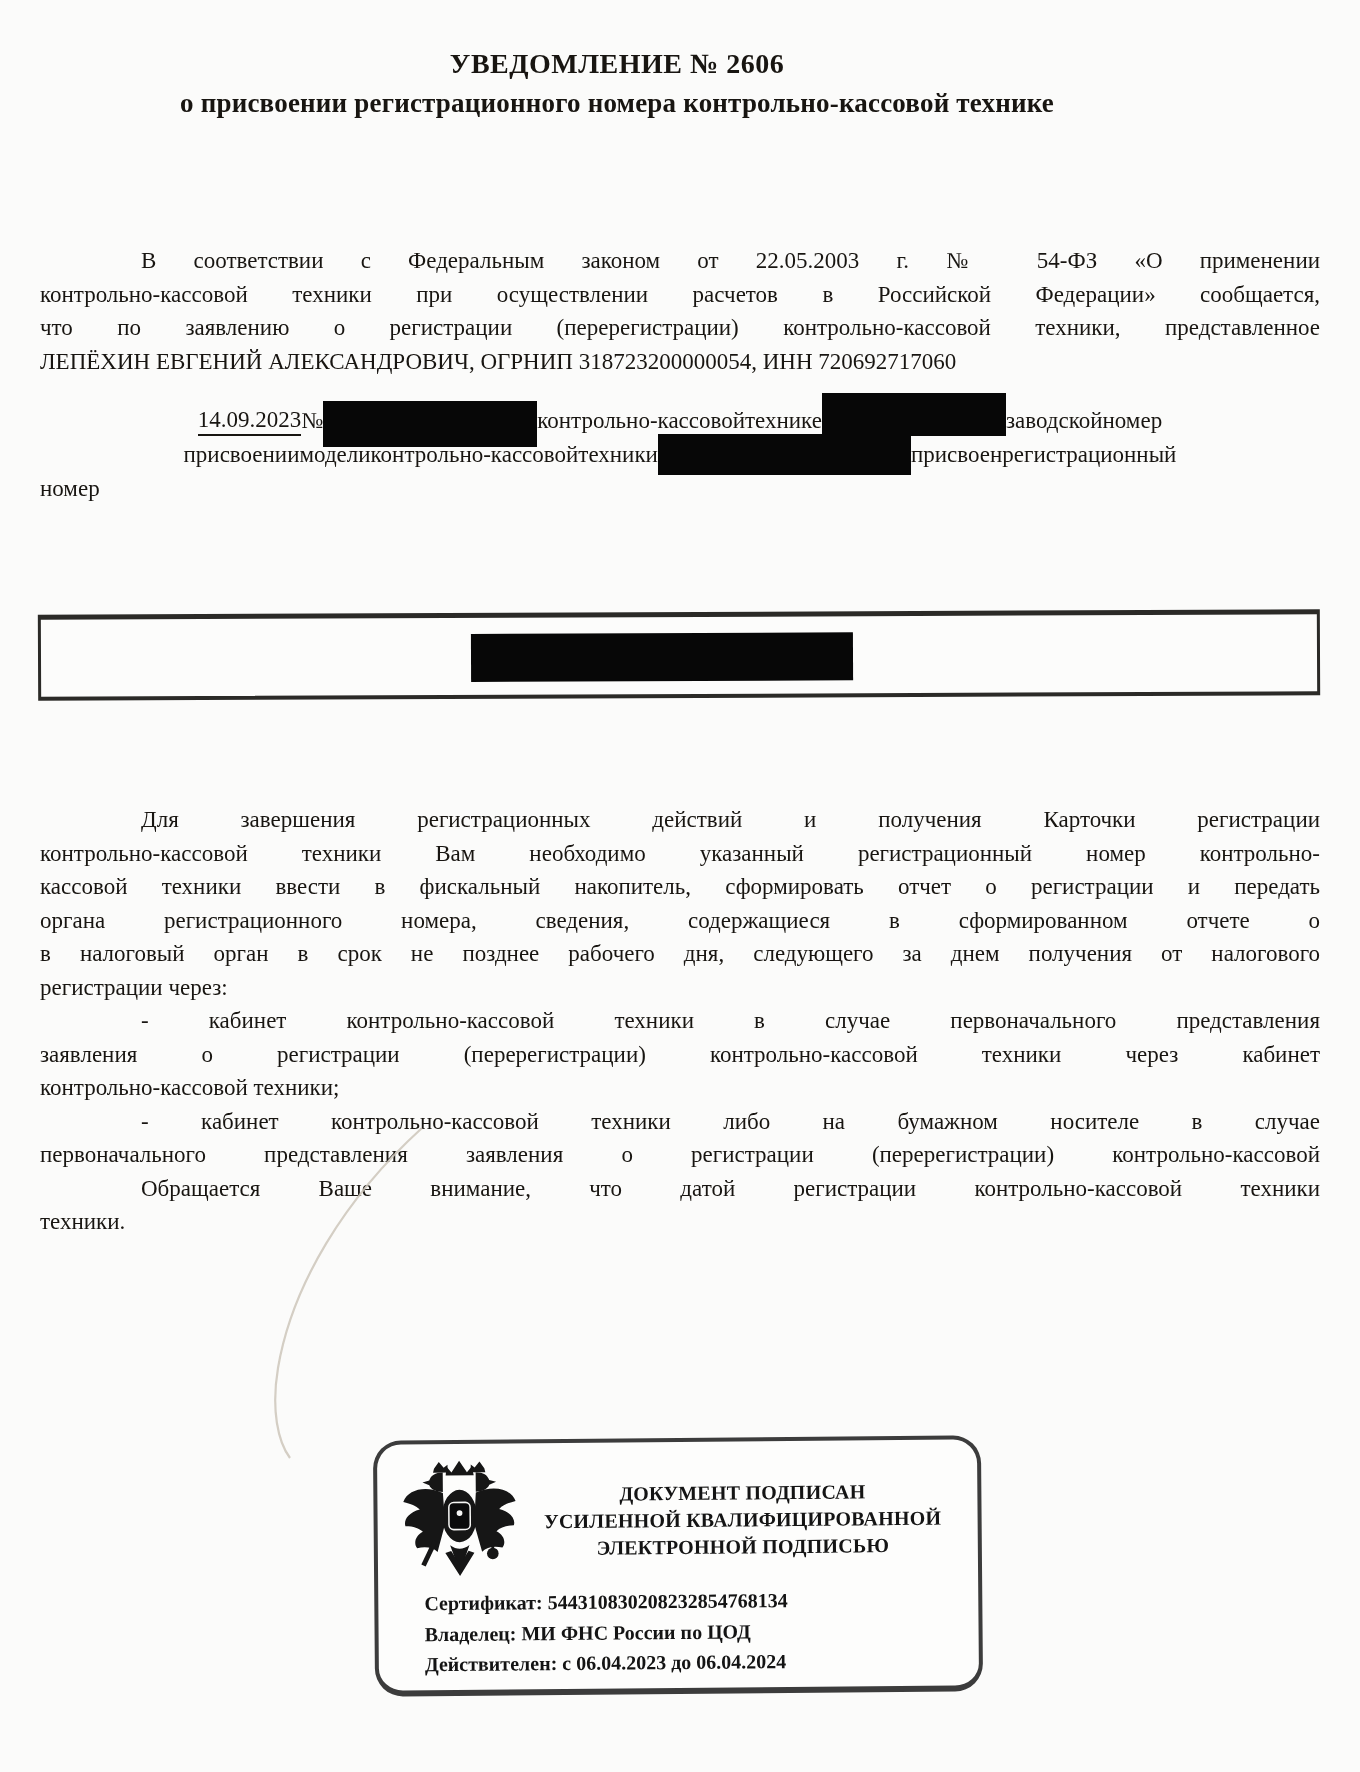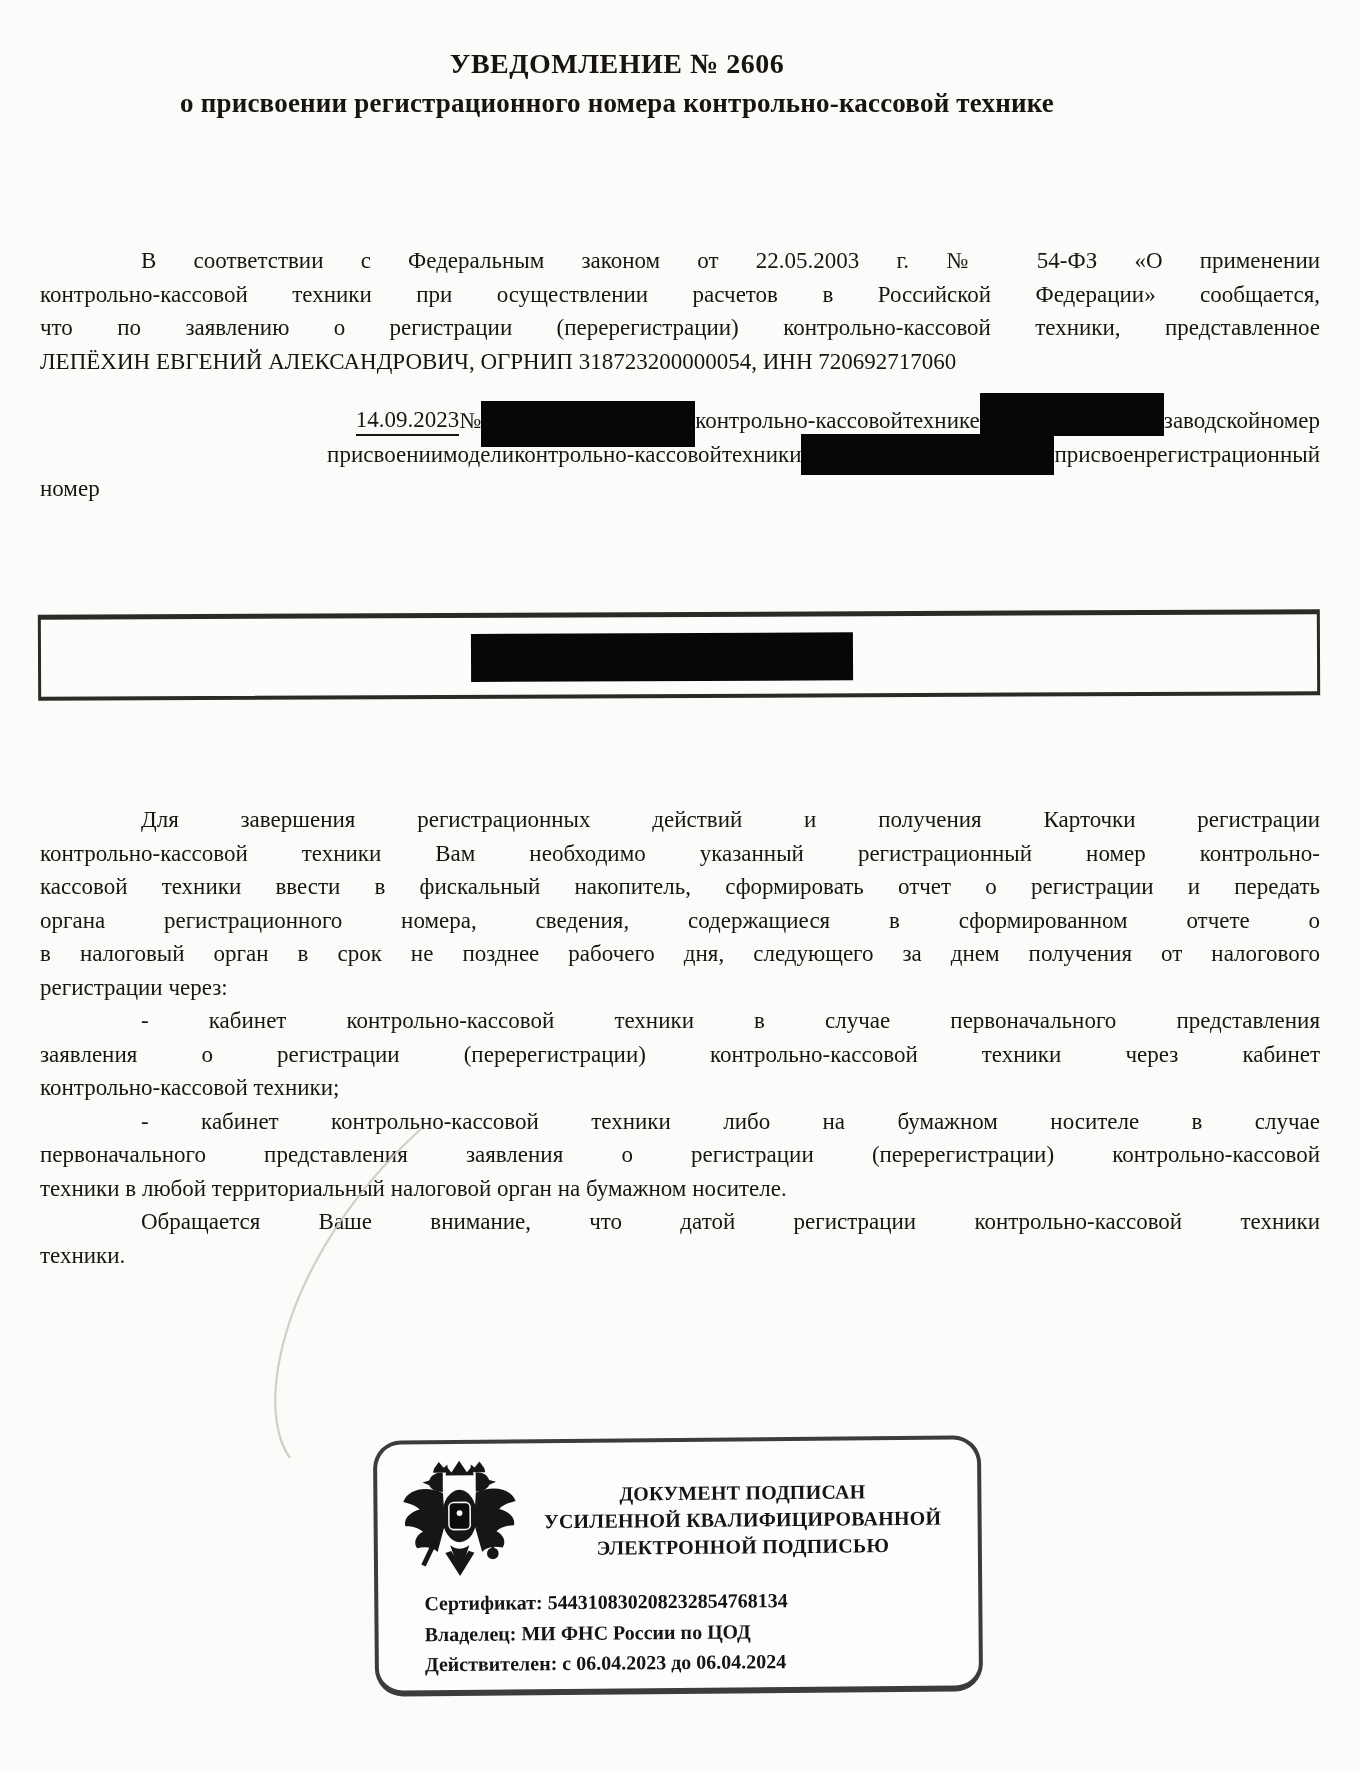--- a/index.html
+++ b/index.html
@@ -16,21 +16,21 @@
 
   .textcol{position:absolute;left:40px;width:1280px;margin-top:32px;}
   .jline{font-size:23px;line-height:33.5px;text-align:justify;text-align-last:justify;white-space:normal;}
   .lline{font-size:23px;line-height:33.5px;text-align:left;}
   .ind{text-indent:101px;}
 
   .intro{top:212px;}
   .mainblock{top:771px;}
 
   .regline{top:372px;}
-  .regrow{display:flex;justify-content:flex-end;align-items:center;height:34px;font-size:23px;}
+  .regrow{display:flex;justify-content:center;align-items:center;height:34px;font-size:23px;}
   .regrow .w{white-space:nowrap;}
   .date-underline{border-bottom:2px solid #181511;padding-bottom:1px;}
   .redact{background:#070707;display:inline-block;position:relative;}
   .rb1{width:214px;height:46px;top:3px;}
   .rb2{width:184px;height:43px;top:-7px;}
   .rb3{width:253px;height:41px;top:-1px;}
 
   .regnum-frame{
     position:absolute;left:38px;top:612px;width:1282px;height:86px;
     border:3px solid #2b2a27;border-top-width:5px;border-bottom-width:4px;
@@ -99,21 +99,20 @@
   <div class="jline">контрольно-кассовой техники Вам необходимо указанный регистрационный номер контрольно-</div>
   <div class="jline">кассовой техники ввести в фискальный накопитель, сформировать отчет о регистрации и передать</div>
   <div class="jline">органа регистрационного номера, сведения, содержащиеся в сформированном отчете о</div>
   <div class="jline">в налоговый орган в срок не позднее рабочего дня, следующего за днем получения от налогового</div>
   <div class="lline">регистрации через:</div>
   <div class="jline ind">- кабинет контрольно-кассовой техники в случае первоначального представления</div>
   <div class="jline">заявления о регистрации (перерегистрации) контрольно-кассовой техники через кабинет</div>
   <div class="lline">контрольно-кассовой техники;</div>
   <div class="jline ind">- кабинет контрольно-кассовой техники либо на бумажном носителе в случае</div>
   <div class="jline">первоначального представления заявления о регистрации (перерегистрации) контрольно-кассовой</div>
-  <div class="lline">техники в любой территориальный налоговой орган на бумажном носителе.</div>
   <div class="jline ind">Обращается Ваше внимание, что датой регистрации контрольно-кассовой техники</div>
   <div class="lline">техники.</div>
 </div>
 
 <svg class="penmark" width="320" height="400" viewBox="0 0 320 400">
   <path d="M 282 48 C 205 118 152 205 138 288 C 131 330 138 362 150 378" stroke="#ccc5ba" stroke-width="2.2" fill="none" opacity="0.85"></path>
 </svg>
 
 <div class="stamp">
   <div class="stamp-top">

